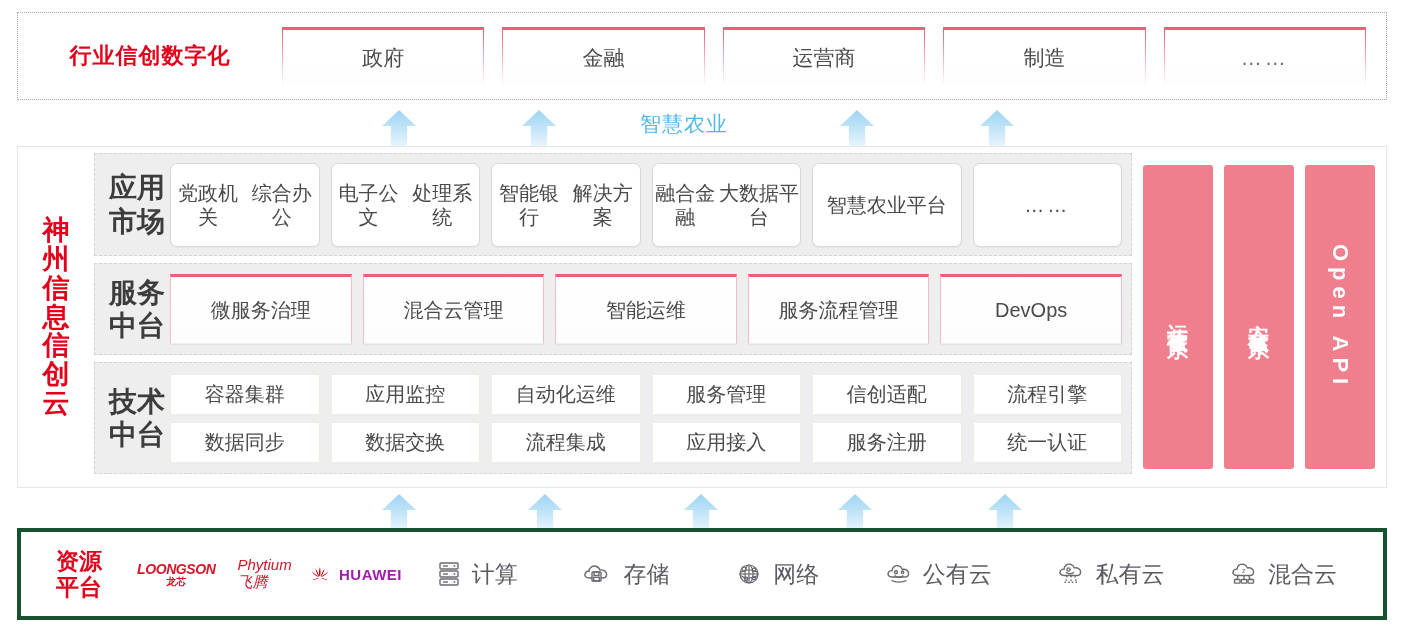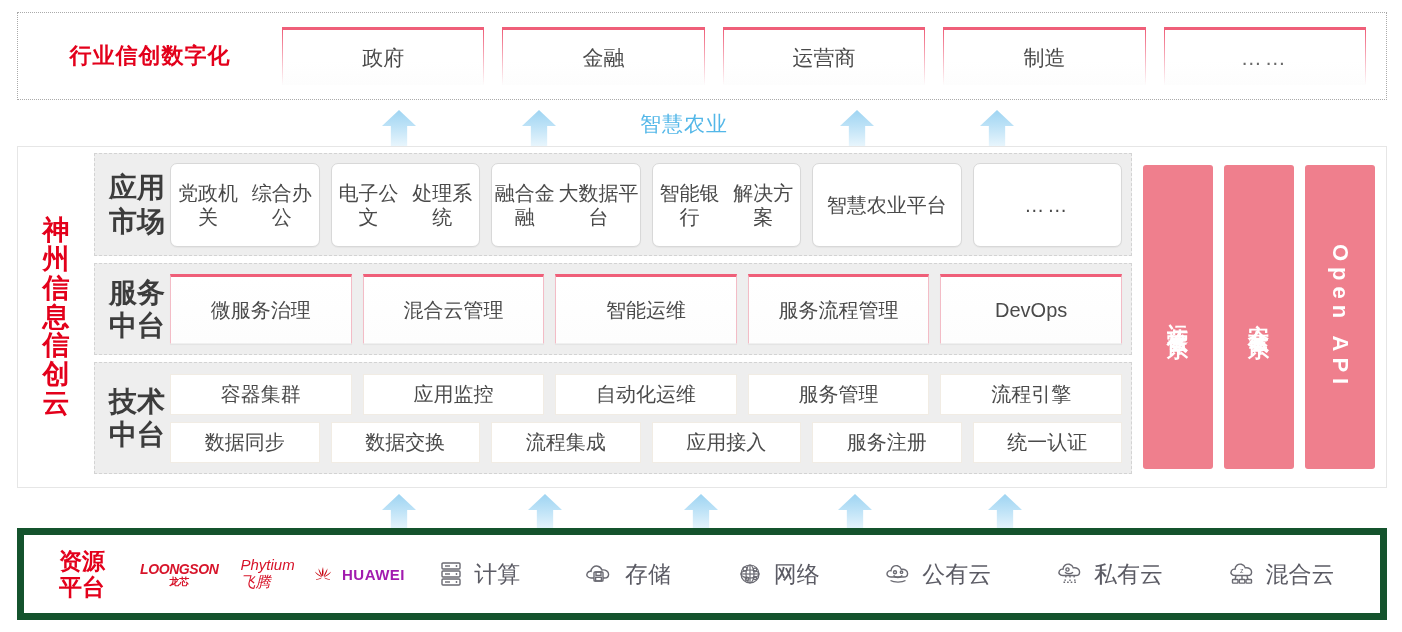--- a/index.html
+++ b/index.html
@@ -117,21 +117,21 @@
   }
   .pillar .vtext-lat {
     writing-mode: vertical-rl; font-size: 22px;
     letter-spacing: 6px; white-space: nowrap;
   }
 
   
   .resource {
     position: absolute; left: 17px; top: 528px;
     width: 1370px; height: 92px;
-    background: #ffffff; border: 7px solid #14532d;
+    background: #ffffff; border: 4px solid #14532d;
     display: flex; align-items: center;
   }
   .res-title {
     width: 116px; text-align: center; flex: none;
     font-size: 23px; font-weight: bold; color: #e3001b; line-height: 1.15;
   }
   .logos { width: 265px; flex: none; display: flex; flex-direction: row;
            align-items: center; justify-content: center; gap: 9px; }
   .logo-row1 { display: flex; align-items: center; gap: 22px; }
   .logo-loongson { display: flex; flex-direction: column; align-items: center; line-height: 1; }
@@ -207,26 +207,26 @@
           <div class="cells">
             <div class="cell app nl">
                 <div>党政机关</div>
                 <div>综合办公</div>
               </div>
             <div class="cell app nl">
                 <div>电子公文</div>
                 <div>处理系统</div>
               </div>
             <div class="cell app nl">
+                <div>智能银行</div>
+                <div>解决方案</div>
+              </div>
+            <div class="cell app nl">
                 <div>融合金融</div>
                 <div>大数据平台</div>
-              </div>
-            <div class="cell app nl">
-                <div>智能银行</div>
-                <div>解决方案</div>
               </div>
             <div class="cell app nl">
                 <div>智慧农业</div>
                 <div>平台</div>
               </div>
             <div class="cell app nl dots">……</div>
           </div>
         </div>
 
         <div class="row r-svc">
@@ -256,20 +256,21 @@
           <div class="row-label">
             <div>技术</div>
             <div>中台</div>
           </div>
           <div class="cells stacked">
             <div class="subrow">
               <div class="cell tec">容器集群</div>
               <div class="cell tec">应用监控</div>
               <div class="cell tec">自动化运维</div>
               <div class="cell tec">服务管理</div>
+              <div class="cell tec">信创适配</div>
               <div class="cell tec">流程引擎</div>
             </div>
             <div class="subrow">
               <div class="cell tec">数据同步</div>
               <div class="cell tec">数据交换</div>
               <div class="cell tec">流程集成</div>
               <div class="cell tec">应用接入</div>
               <div class="cell tec">服务注册</div>
               <div class="cell tec">统一认证</div>
             </div>

